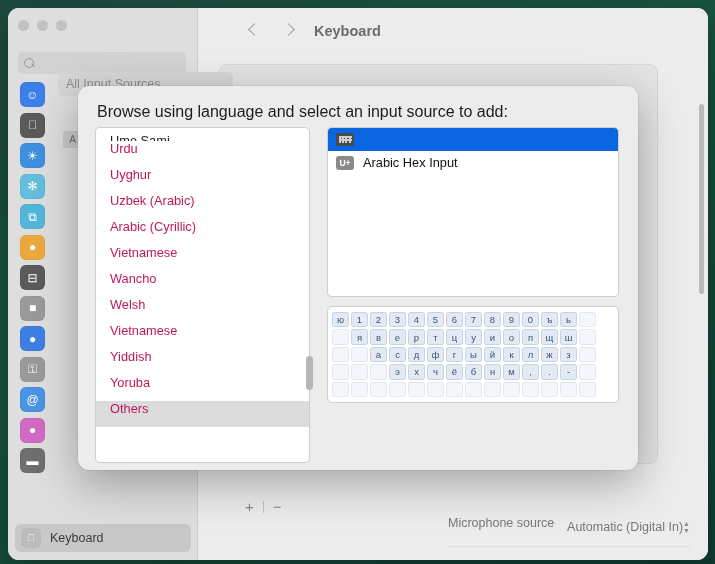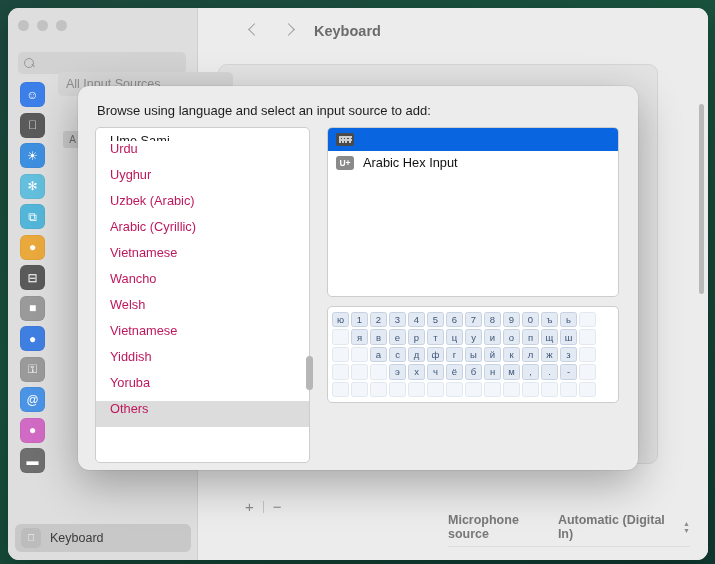--- a/index.html
+++ b/index.html
@@ -107,24 +107,24 @@
   .bg-circle {
     position: absolute; width: 17px; height: 17px;
     border: 1.4px solid #b7b7b7; border-radius: 50%;
   }
   .bg-pill {
     position: absolute; width: 22px; height: 20px;
     border: 1.2px solid #ccc; border-radius: 5px;
   }
   .setting-line {
     position: absolute; left: 250px; right: 18px; height: 22px;
-    display: flex; align-items: center; justify-content: space-between;
-    font-size: 12.5px; color: #787878; font-weight: bold;
-  }
-  .setting-line .val { display: flex; align-items: center; gap: 6px; color: #787878; }
+    display: flex; justify-content: space-between;
+    font-size: 12.5px; color: #787878;
+  }
+  .setting-line .val { display: flex; align-items: center; color: #787878; }
   .stepper { display: inline-flex; flex-direction: column; gap: 1px; font-size: 7px; line-height: 6px; color: #8d8d8d; }
   .hr-line { position: absolute; left: 250px; right: 18px; height: 1px; background: #dcdcdc; }
 
   .plus-minus {
     position: absolute; left: 47px; top: 490px;
     display: flex; align-items: center; gap: 9px;
     font-size: 15px; color: #8a8a8a;
   }
   .pm-div { width: 1px; height: 12px; background: #c4c4c4; }
 
@@ -135,21 +135,21 @@
 
   
   .sheet {
     position: absolute; left: 78px; top: 86px; width: 560px; height: 384px;
     background: #ececec; border-radius: 11px;
     box-shadow: 0 14px 44px rgba(0,0,0,.30), 0 0 0 .5px rgba(0,0,0,.10);
     overflow: hidden;
   }
   .sheet-title {
     position: absolute; left: 19px; top: 17px;
-    font-size: 13px; color: #1d1d1d;
+    font-size: 16px; color: #1d1d1d;
   }
 
   .lang-list {
     position: absolute; left: 17px; top: 41px; width: 215px; height: 336px;
     background: #fff; border: .5px solid #cdcdcd; border-radius: 5px;
     overflow: hidden;
   }
   .lang-item {
     height: 26px; display: flex; align-items: flex-start; padding-left: 14px;
     font-size: 12.8px; color: #be185d;

